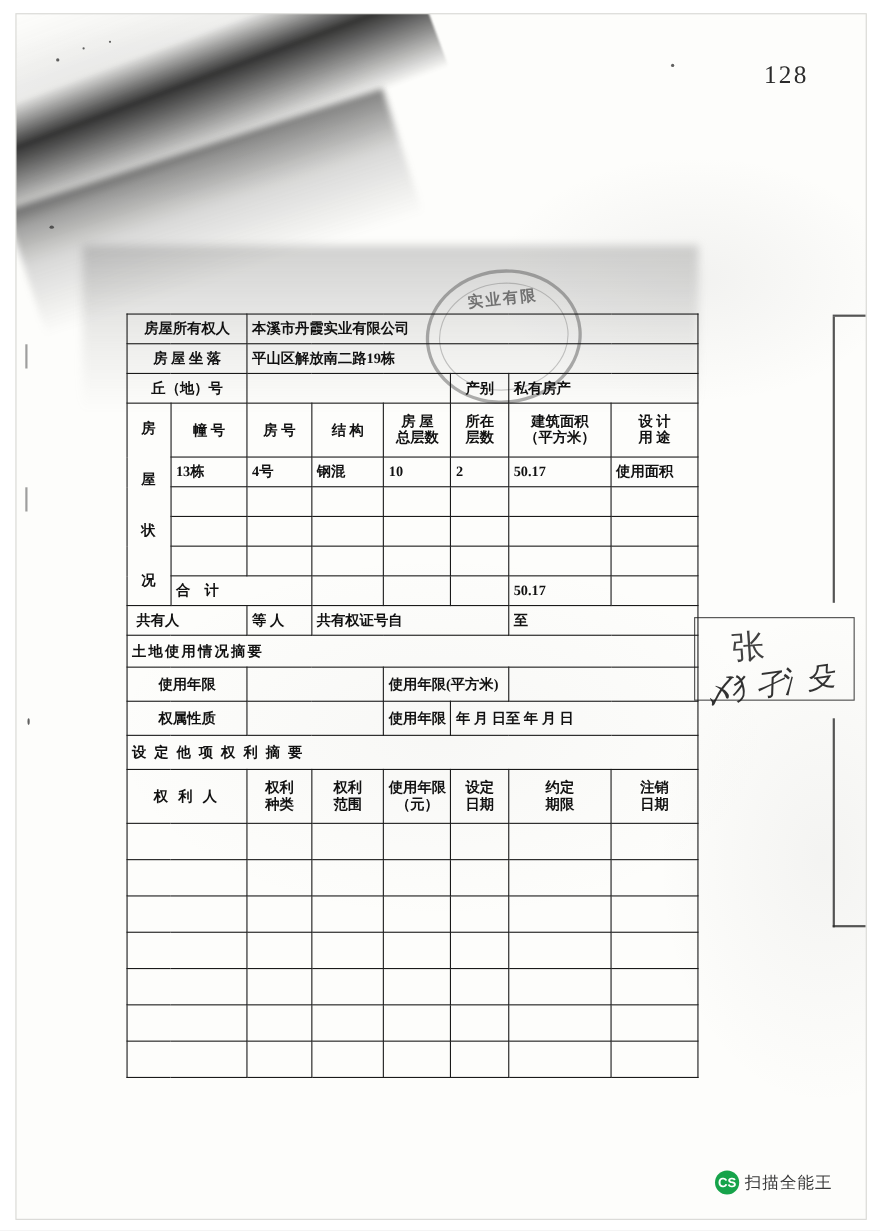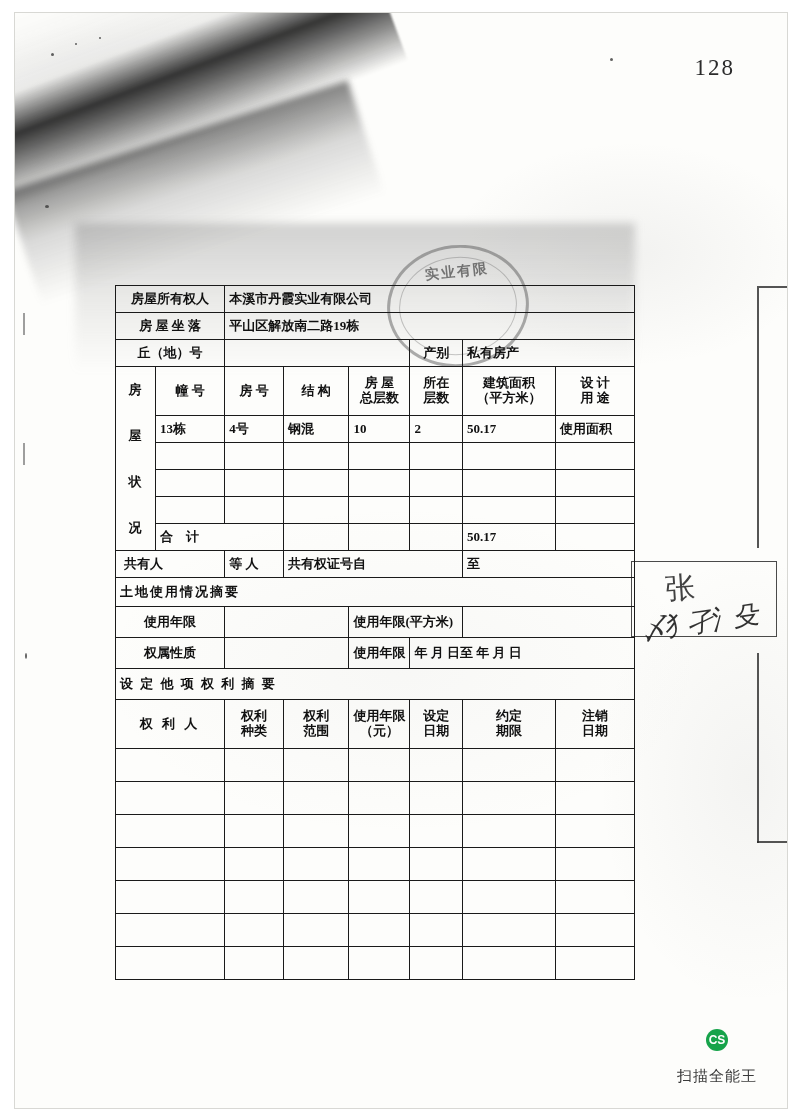--- a/index.html
+++ b/index.html
@@ -191,22 +191,21 @@
     background: #2a2a2a;
     pointer-events: none;
   }
   
   .watermark {
     position: absolute;
     right: 30px;
     bottom: 22px;
     display: flex;
     align-items: center;
-    gap: 16px;
-    flex-direction: column;
+    gap: 5px;
   }
   .cs-badge {
     width: 22px;
     height: 22px;
     border-radius: 50%;
     background: #16a34a;
     color: #fff;
     font-size: 12px;
     font-weight: 700;
     display: flex;

